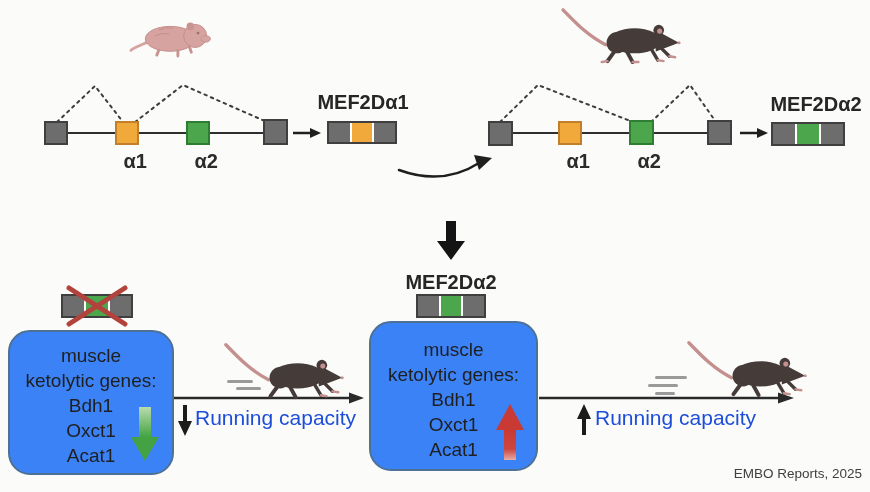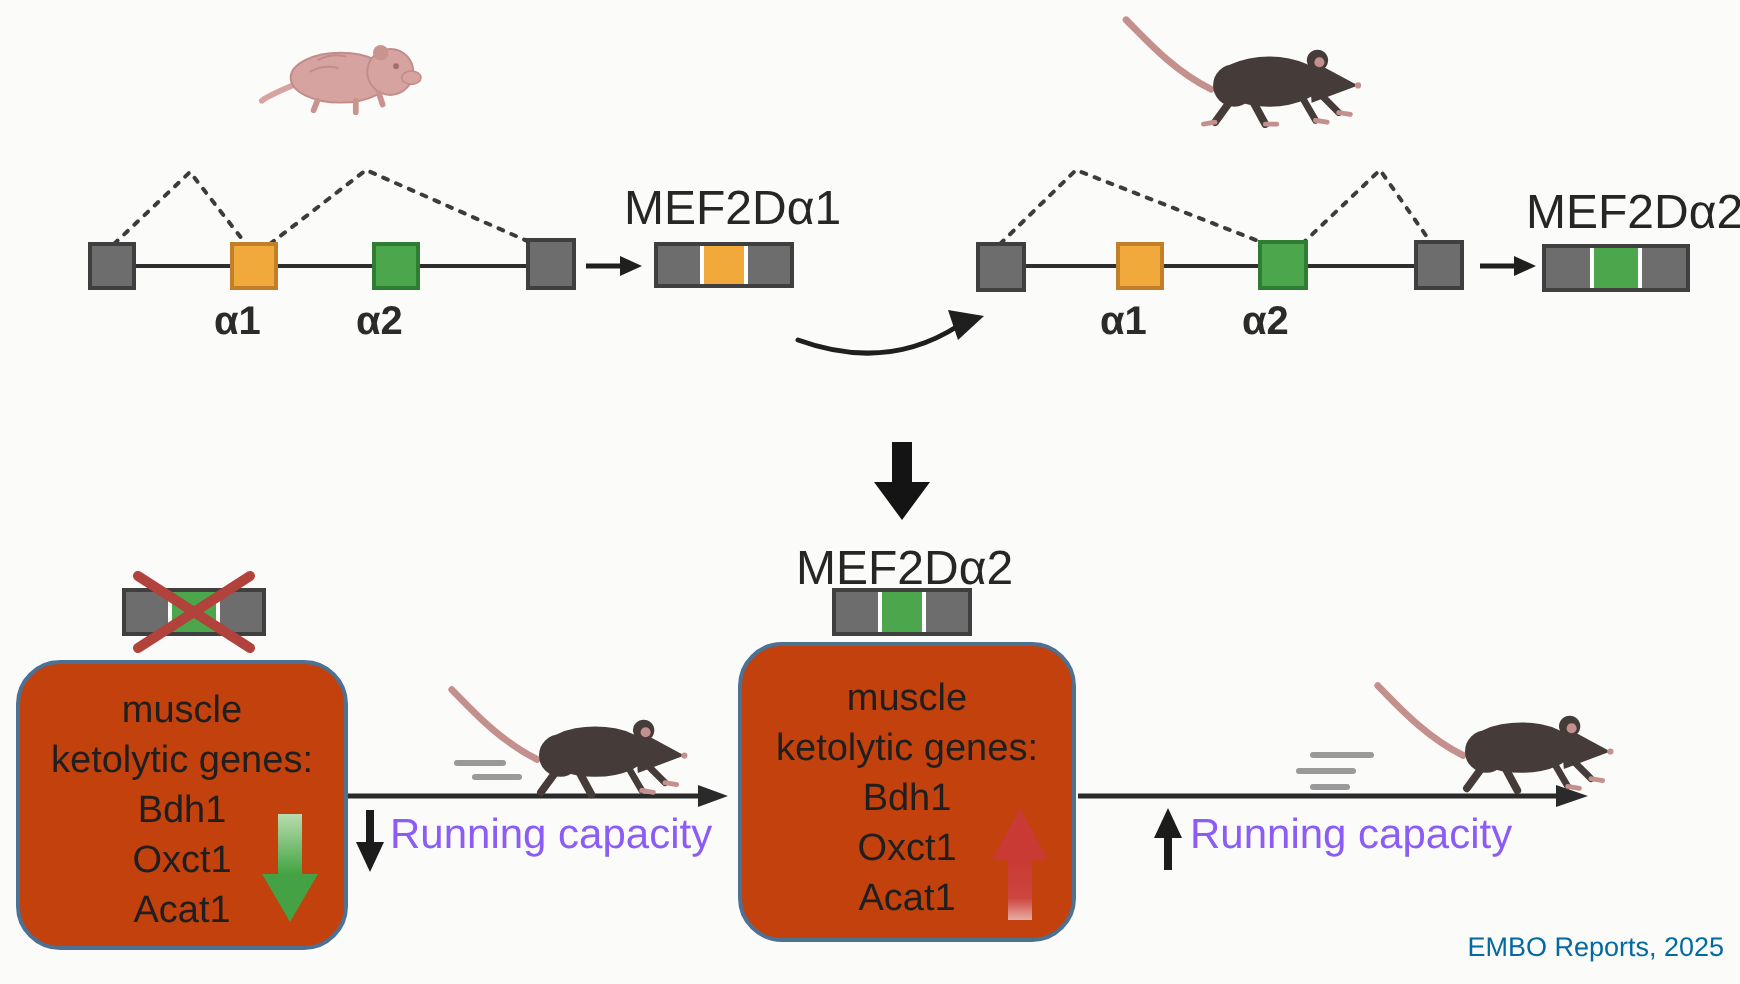--- a/index.html
+++ b/index.html
@@ -2,34 +2,34 @@
 <html><head>
 <meta charset="utf-8">
 <style>
   html,body{margin:0;padding:0;background:#e8e8e8;}
   #canvas{
     position:relative;width:870px;height:492px;background:#fbfbf9;
     font-family:"Liberation Sans","DejaVu Sans",sans-serif;color:#262626;
     overflow:hidden;margin:0 auto;
   }
   .abs{position:absolute;}
-  .lbl{font-size:24px;font-weight:400;color:#262626;text-align:center;white-space:nowrap;}
-  .exlbl{font-size:20px;font-weight:600;color:#2b2b2b;text-align:left;width:40px;}
+  .lbl{font-size:20px;font-weight:700;color:#262626;text-align:center;white-space:nowrap;}
+  .exlbl{font-size:20px;font-weight:600;color:#2b2b2b;text-align:right;width:40px;}
   .bar{display:flex;gap:2px;background:#ffffff;border:2px solid #3f3f3f;box-sizing:border-box;}
   .bar .seg{flex:1;}
   .seg.gray{background:#6d6d6d;}
   .seg.orange{background:#f2a93c;}
   .seg.green{background:#4ca64c;}
   .bluebox{
-    background:#c2410c;border:2.5px solid #4c7195;border-radius:22px;box-sizing:border-box;
+    background:#3b82f6;border:2.5px solid #4c7195;border-radius:22px;box-sizing:border-box;
     text-align:center;padding-top:11px;font-size:19px;font-weight:500;color:#1f1f1f;line-height:25px;
   }
-  .cap{font-size:21px;font-weight:500;color:#8b5cf6;white-space:nowrap;}
+  .cap{font-size:21px;font-weight:500;color:#1d4ed8;white-space:nowrap;}
   .speed{position:absolute;height:3px;background:#9a9a9a;border-radius:2px;}
-  .credit{font-size:13.5px;color:#0369a1;white-space:nowrap;}
+  .credit{font-size:13.5px;color:#404040;white-space:nowrap;}
 </style>
 </head>
 <body>
 
 <div id="canvas">
 
   <svg class="abs" style="left:128px;top:12px;" width="95" height="46" viewBox="0 0 95 48">
     <path d="M 17,32 C 8,36 3,38 1,40" stroke="#d7a3a1" stroke-width="3" fill="none" stroke-linecap="round"></path>
     <ellipse cx="42" cy="28" rx="26" ry="13" fill="#d7a3a1" stroke="#c18c89" stroke-width="1"></ellipse>
     <circle cx="68" cy="25" r="12" fill="#d7a3a1" stroke="#c18c89" stroke-width="1"></circle>

